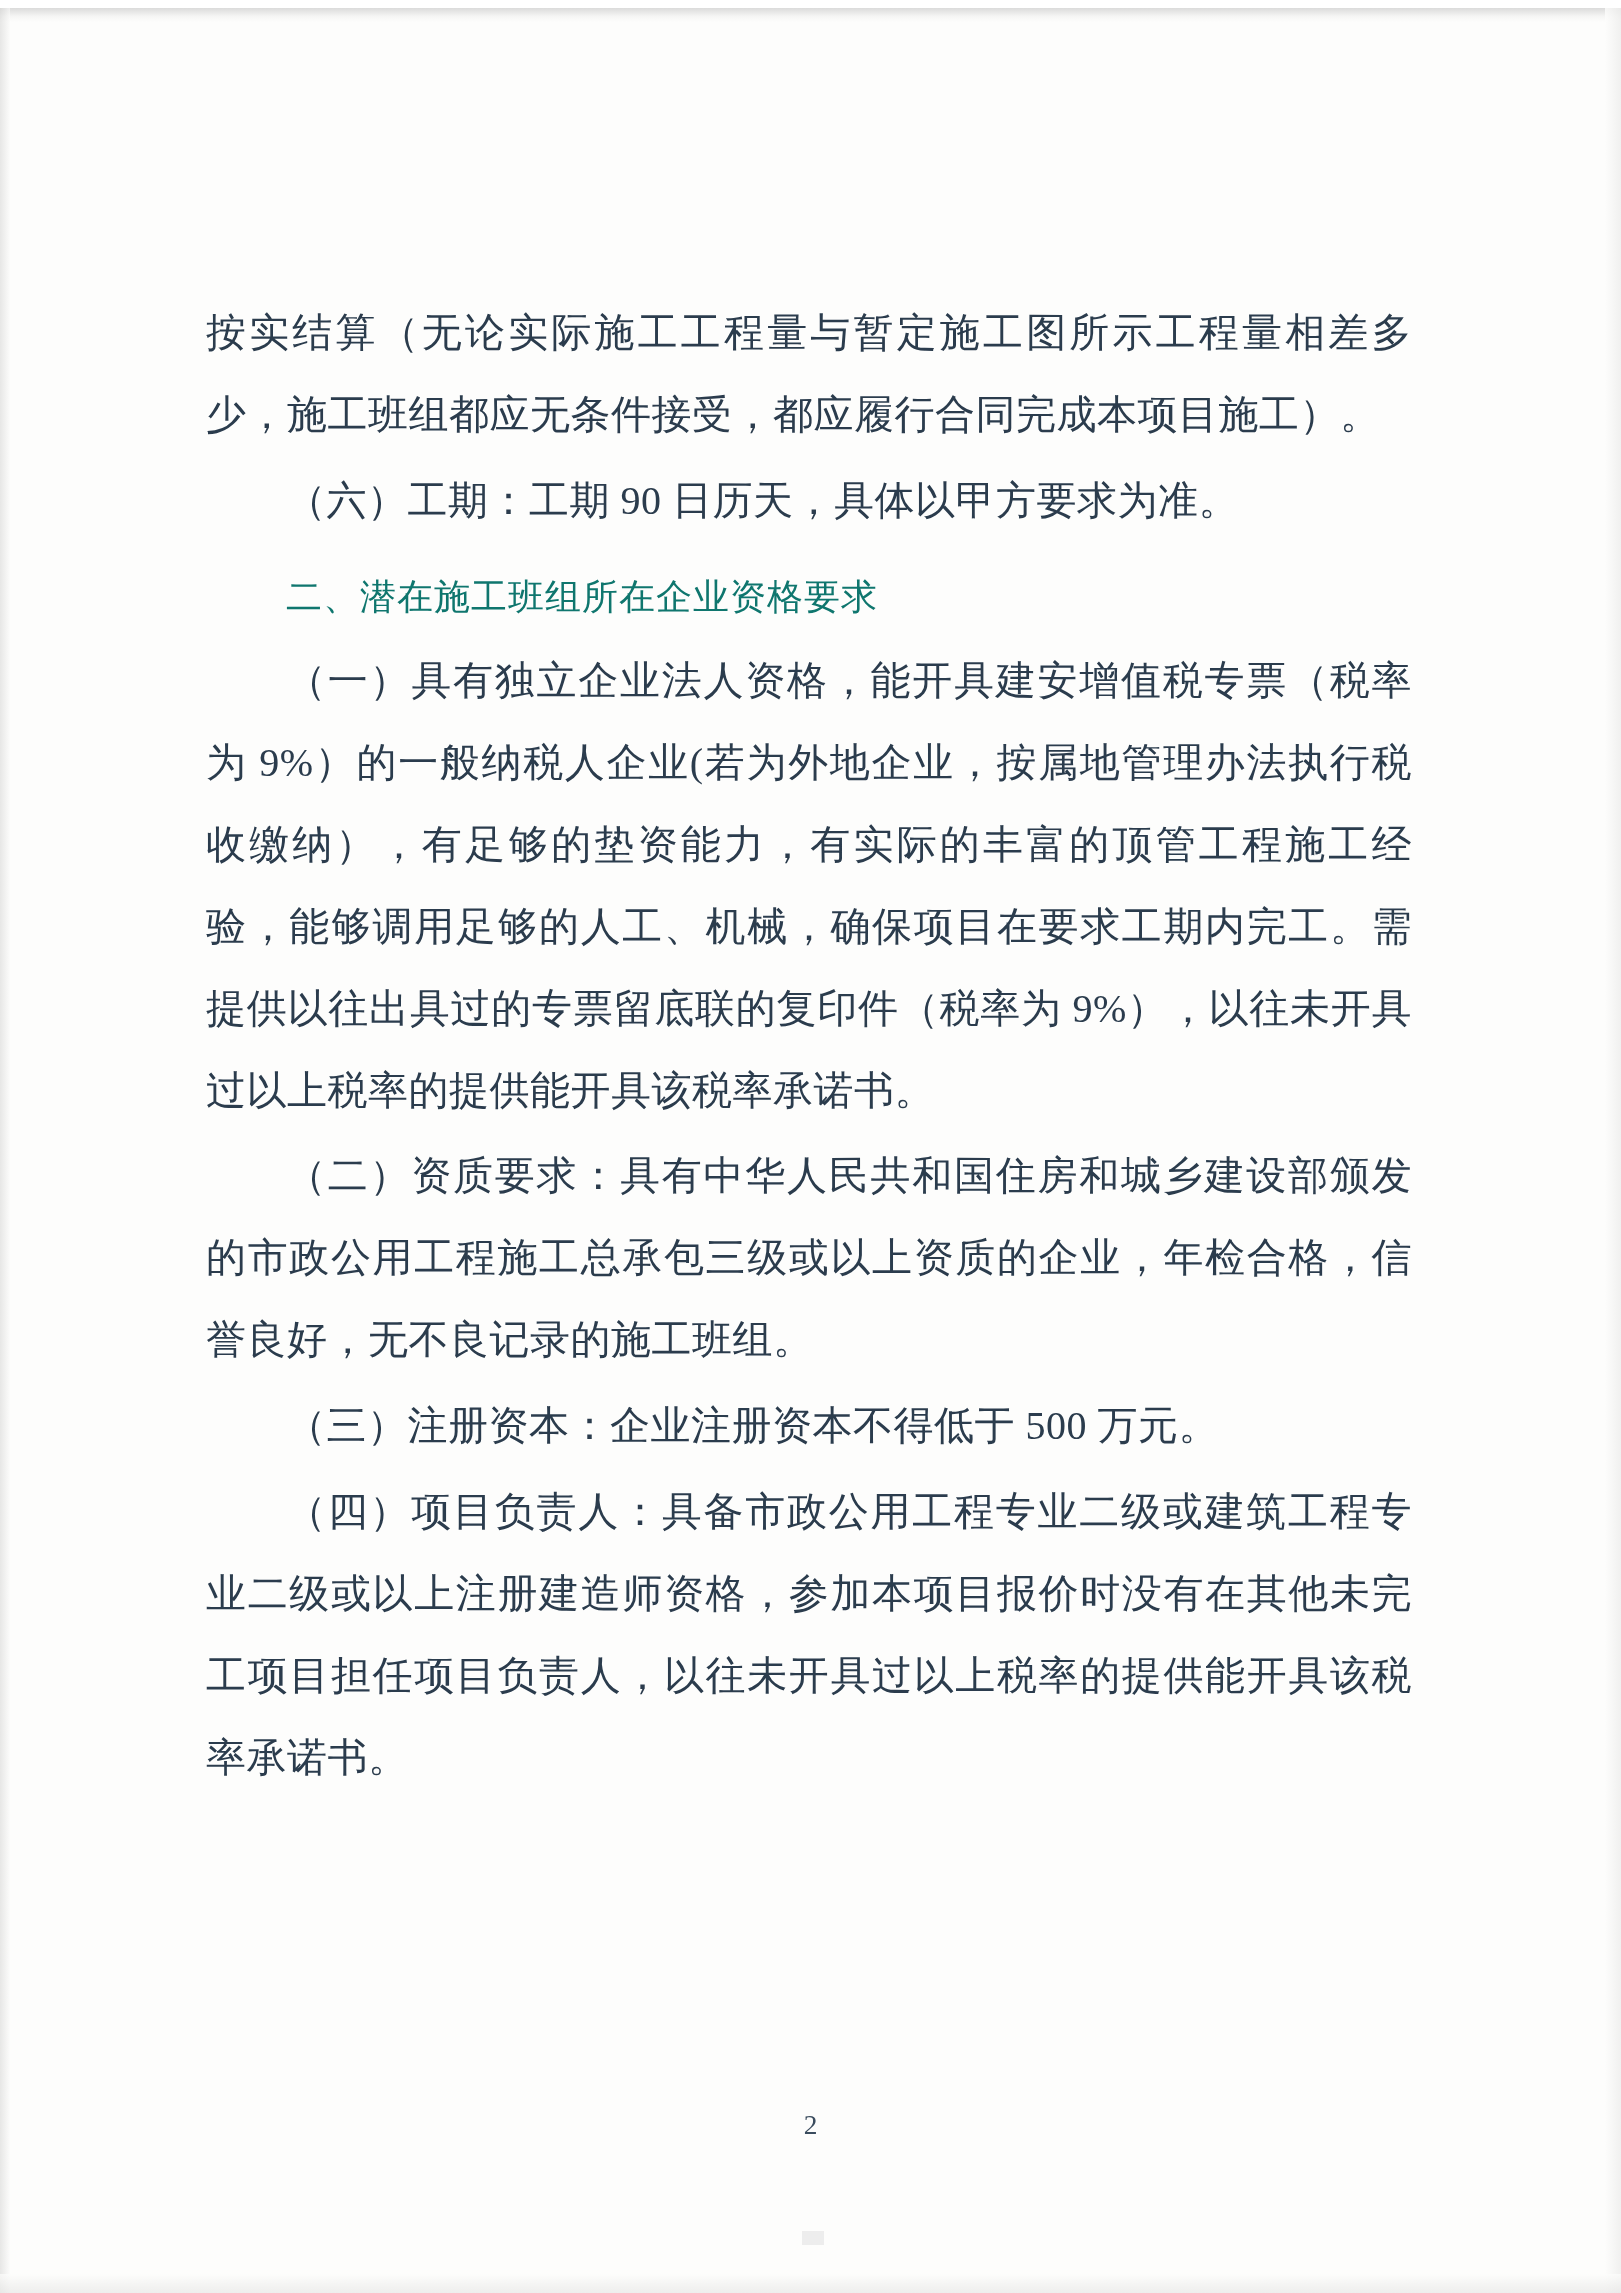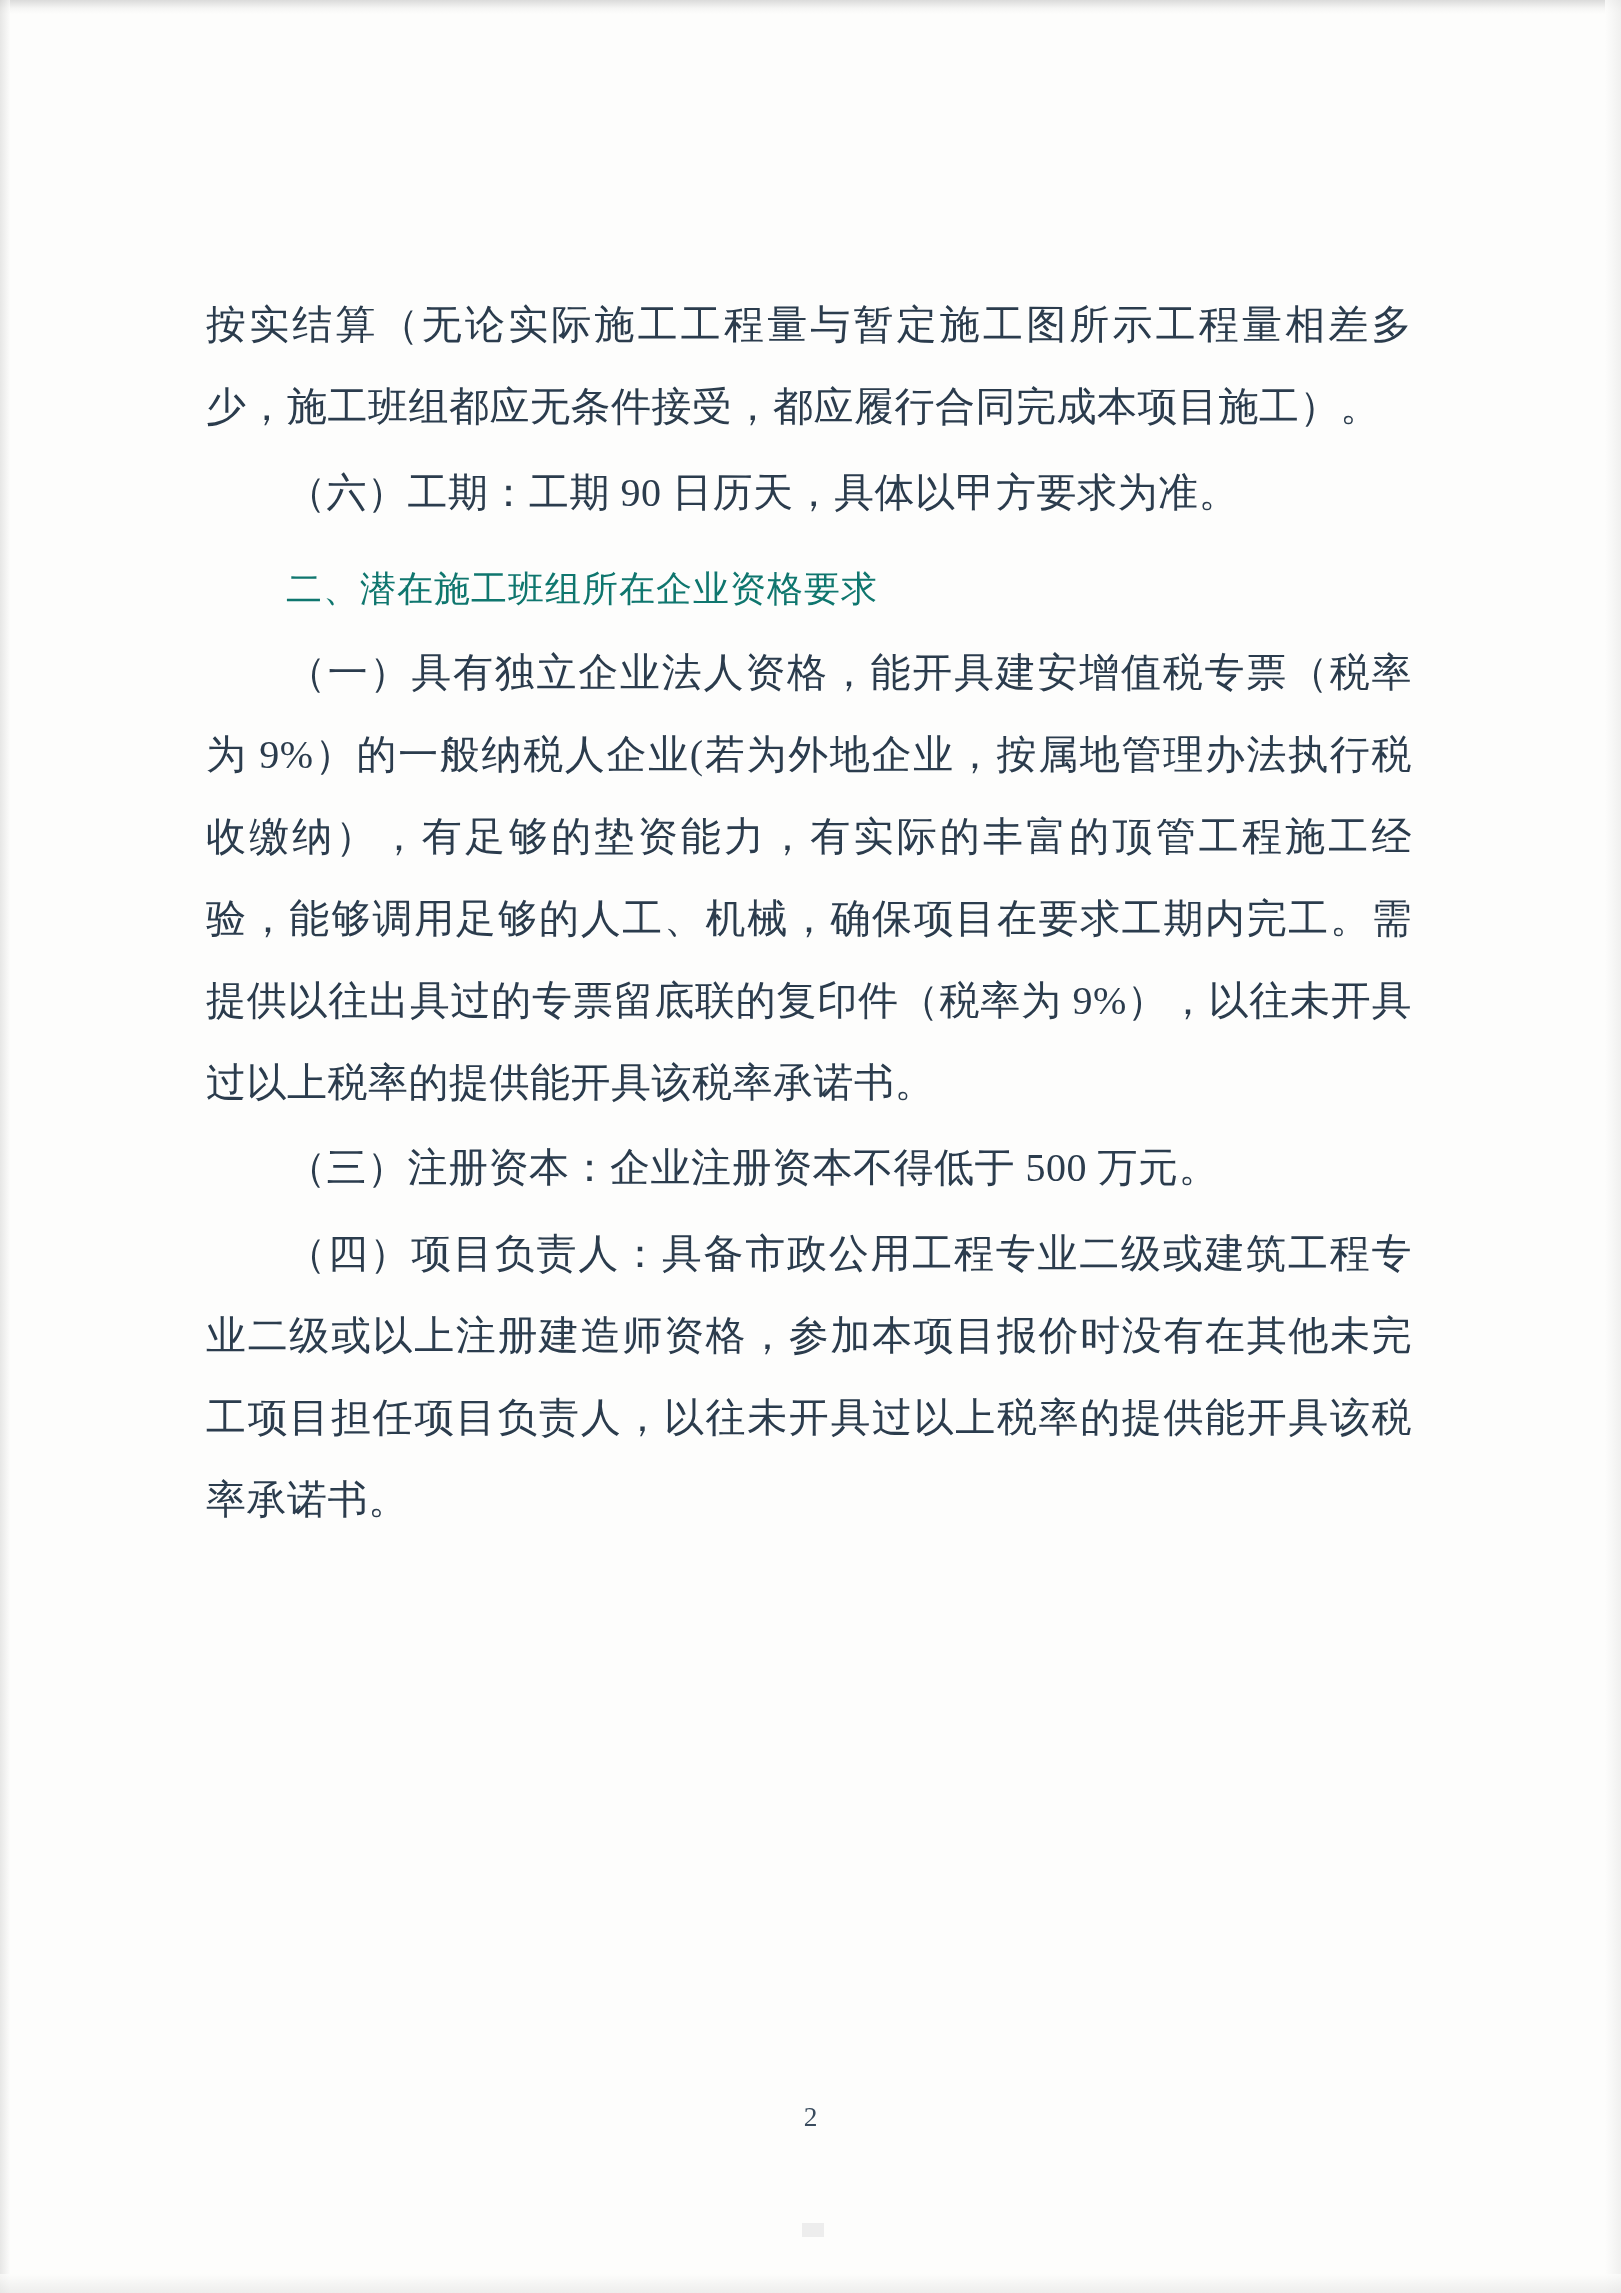--- a/index.html
+++ b/index.html
@@ -14,20 +14,21 @@
     font-family: "Liberation Serif", "DejaVu Serif", serif;
     color: #2a3a4a;
     overflow: hidden;
   }
 
   
   .page {
     position: absolute;
     inset: 0;
     background: #fdfdfc;
+    margin-top: 8px;
   }
 
   
   .scan-edge-top {
     position: absolute;
     left: 0; top: 0;
     width: 1621px; height: 13.7px;
     background: linear-gradient(to bottom, #cfcfcf 0%, #f3f3f2 60%, #fdfdfc 100%);
     opacity: .75;
   }
@@ -118,20 +119,21 @@
 
     <p class="para">按实结算（无论实际施工工程量与暂定施工图所示工程量相差多少，施工班组都应无条件接受，都应履行合同完成本项目施工）。</p>
 
     <p class="para indent">（六）工期：工期 90 日历天，具体以甲方要求为准。</p>
 
 
     <h2 class="section-heading">二、潜在施工班组所在企业资格要求</h2>
 
     <p class="para indent">（一）具有独立企业法人资格，能开具建安增值税专票（税率为 9%）的一般纳税人企业(若为外地企业，按属地管理办法执行税收缴纳），有足够的垫资能力，有实际的丰富的顶管工程施工经验，能够调用足够的人工、机械，确保项目在要求工期内完工。需提供以往出具过的专票留底联的复印件（税率为 9%），以往未开具过以上税率的提供能开具该税率承诺书。</p>
 
+    <p class="para indent">（二）资质要求：具有中华人民共和国住房和城乡建设部颁发的市政公用工程施工总承包三级或以上资质的企业，年检合格，信誉良好，无不良记录的施工班组。</p>
 
     <p class="para indent">（三）注册资本：企业注册资本不得低于 500 万元。</p>
 
     <p class="para indent">（四）项目负责人：具备市政公用工程专业二级或建筑工程专业二级或以上注册建造师资格，参加本项目报价时没有在其他未完工项目担任项目负责人，以往未开具过以上税率的提供能开具该税率承诺书。</p>
 
 
   </div>
 
   <div class="page-number">2</div>
 

